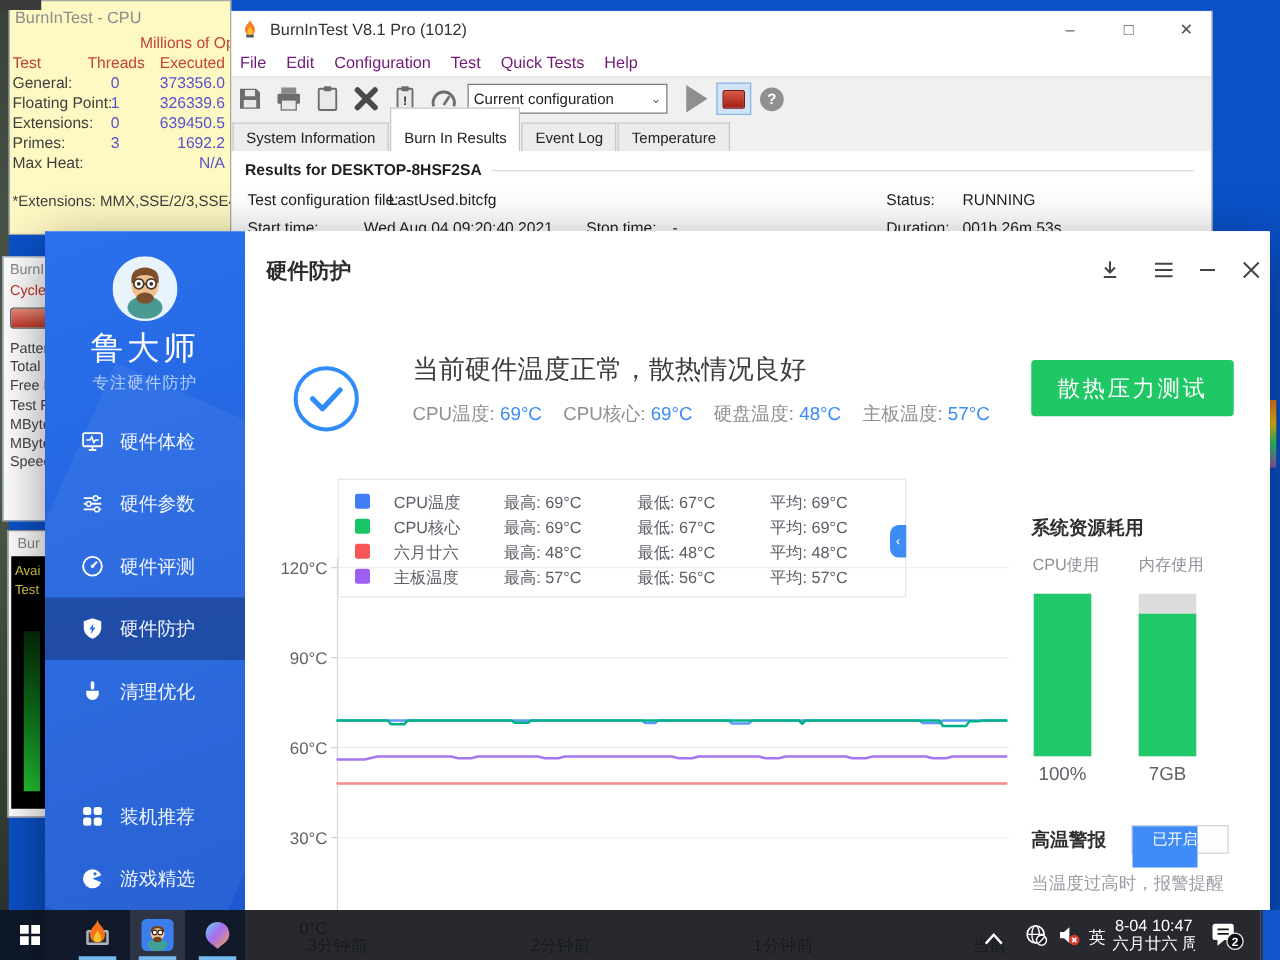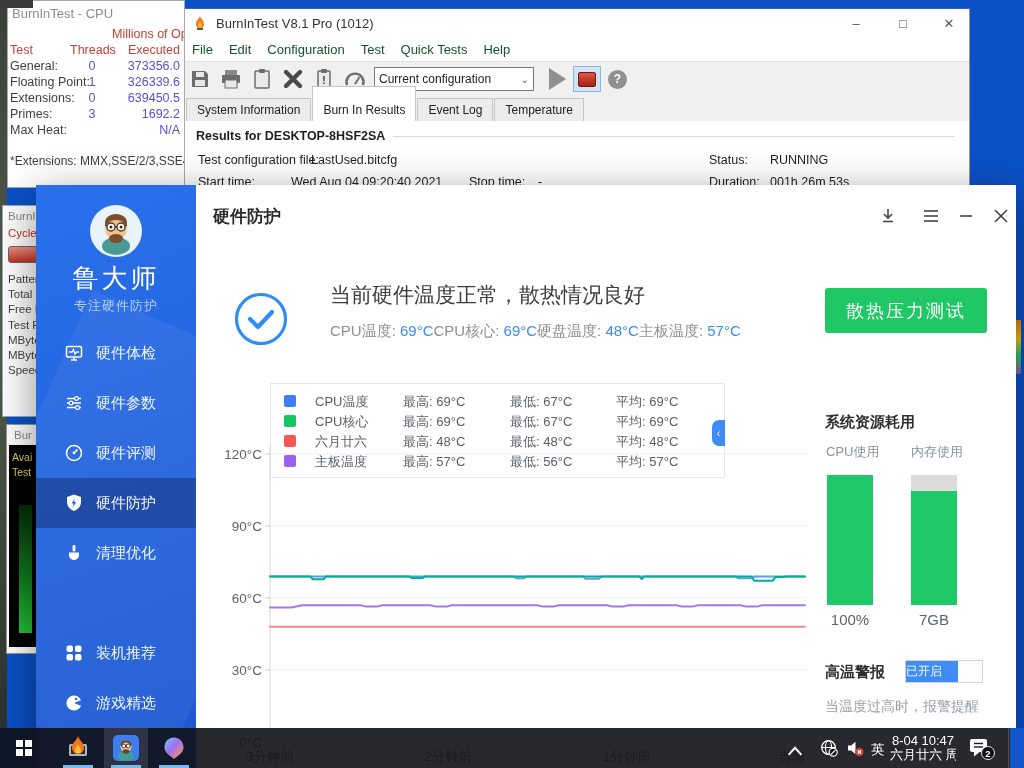--- a/index.html
+++ b/index.html
@@ -1,39 +1,39 @@
 <!DOCTYPE html>
 <html><head>
 <meta charset="utf-8">
 <style>
   html,body{margin:0;padding:0}
   .screen{position:relative;width:1024px;height:768px;overflow:hidden;background:#0a51c8;
     font-family:"Liberation Sans","DejaVu Sans",sans-serif;cursor:default}
   .abs{position:absolute}
   
-  .cpu-win{left:7px;top:0;width:176px;height:186px;background:#ffffff;border:1px solid #a9a9a9;z-index:3;font-size:12.5px}
+  .cpu-win{left:7px;top:0;width:176px;height:186px;background:#fef9c3;border:1px solid #a9a9a9;z-index:3;font-size:12.5px}
   .cpu-title{left:4px;top:5px;color:#8c8c8c;font-size:13px;white-space:nowrap}
   .cpu-red{color:#c44236}
   .cpu-h1{left:104px;top:26px;white-space:nowrap;overflow:hidden;width:72px}
   .cpu-ht{left:2px;top:42px}
   .cpu-hth{left:62px;top:42px;width:44px;text-align:center}
   .cpu-hex{left:98px;top:42px;width:74px;text-align:right}
   .cpu-rows{left:0;top:58px;right:0}
   .cpu-row{position:relative;height:16px}
   .cr-label{position:absolute;left:2px;color:#3f3f3f;white-space:nowrap}
   .cr-threads{position:absolute;left:62px;width:44px;text-align:center;color:#5a4fd0}
   .cr-exec{position:absolute;left:98px;width:74px;text-align:right;color:#5a4fd0}
   .cpu-foot{left:2px;top:153px;width:174px;color:#3f3f3f;font-size:12px;white-space:nowrap;overflow:hidden}
   
   .bit-win{left:181px;top:8px;width:787px;height:720px;background:#fff;border:1px solid #8f9aa6;border-top:1px solid #2a62d8;z-index:2}
   .bit-titlebar{left:0;top:0;right:0;height:28px;background:#fff}
   .bit-title{left:34px;top:7px;font-size:13px;color:#333;white-space:nowrap}
   .bit-ctl{top:4px;width:30px;height:21px;text-align:center;color:#555;font-size:13px;line-height:21px}
   .bit-menubar{left:0;top:28px;right:0;height:24px;background:#fff;display:flex;align-items:center;padding-left:2px}
-  .bit-menu-item{padding:3px 8px;font-size:13px;color:#14532d}
+  .bit-menu-item{padding:3px 8px;font-size:13px;color:#701a75}
   .bit-toolbar{left:0;top:52px;right:0;height:34px;background:#f0f0f0;border-top:1px solid #e2e2e2;border-bottom:1px solid #d8d8d8;display:flex;align-items:center;gap:7px;padding-left:6px}
   .tb-ic{width:24px;height:24px;flex:0 0 auto}
   .bit-combo{width:150px;height:22px;background:#fff;border:1px solid #7a7a7a;font-size:12px;color:#222;display:flex;align-items:center;padding:0 4px;justify-content:space-between}
   .combo-arrow{color:#666;font-size:10px}
   .bit-play{width:0;height:0;border-top:11px solid transparent;border-bottom:11px solid transparent;border-left:17px solid #8f8f8f;margin-left:8px}
   .bit-stop-wrap{width:26px;height:24px;background:#cfe3f7;border:1px solid #8fb4dd;display:flex;align-items:center;justify-content:center}
   .bit-stop{width:16px;height:13px;background:linear-gradient(#d85a4a,#a41e14);border:1px solid #7c140c;border-radius:2px}
   .bit-help{width:19px;height:19px;border-radius:50%;background:#909090;color:#fff;font-weight:bold;font-size:12px;text-align:center;line-height:19px}
   .bit-tabs{left:0;top:86px;right:0;height:26px;background:#f0f0f0;display:flex;align-items:flex-end;padding-left:4px}
   .bit-tab{padding:4px 10px 4px;font-size:12px;color:#222;background:#ececec;border:1px solid #c6c6c6;border-bottom:none;margin-right:1px}
@@ -66,39 +66,39 @@
   .brand-name{left:0;top:76px;width:160px;text-align:center;color:#fff;font-size:26px;letter-spacing:3px}
   .brand-tag{left:0;top:112px;width:160px;text-align:center;color:#b5d0f8;font-size:13px;letter-spacing:1px}
   .nav-item{position:absolute;left:0;width:160px;height:50px;display:flex;align-items:center;color:#f0f6ff;font-size:15px}
   .nav-item .nv-ic{position:absolute;left:28px;width:20px;height:20px}
   .nav-item .nv-lb{position:absolute;left:60px;white-space:nowrap}
   .nav-item.active{background:rgba(10,30,80,.38)}
   .lw-main{left:160px;top:0;right:0;bottom:0;background:#fff}
   .lw-title{left:177px;top:20px;font-size:17px;font-weight:bold;color:#2b2b2b}
   .hd-ic{top:22px;width:22px;height:18px}
   .headline{left:294px;top:96px;font-size:21px;color:#3c3c3c;white-space:nowrap}
-  .temp-badges{left:294px;top:137px;display:flex;font-size:15px;white-space:nowrap}
+  .temp-badges{left:294px;top:137px;display:flex;gap:17px;font-size:15px;white-space:nowrap}
   .t-l{color:#909090}.t-v{color:#3a8bf7}
   .stress-btn{left:789px;top:103px;width:162px;height:45px;background:#1fc864;color:#fff;font-size:18px;letter-spacing:2px;border-radius:3px;display:flex;align-items:center;justify-content:center}
   .legend{left:234px;top:198px;width:455px;height:95px;border:1px solid #e4e7ed;background:#fff;padding-top:8px;box-sizing:border-box}
   .lg-row{position:relative;height:20px}
   .lg-sw{position:absolute;left:13px;top:3px;width:12px;height:12px;border-radius:2px}
   .lg-t{position:absolute;top:1px;font-size:13px;color:#5a5e66;white-space:nowrap}
   .lg-name{left:44px}.lg-max{left:132px}.lg-min{left:239px}.lg-avg{left:345px}
   .collapse-tab{left:676px;top:235px;width:13px;height:26px;background:#3f8cf7;border-radius:7px 0 0 7px;color:#fff;font-size:10px;display:flex;align-items:center;justify-content:center}
   #temp-chart{position:absolute;left:189px;top:255px;width:590px;height:330px}
   #temp-chart text{font-family:"Liberation Sans","DejaVu Sans",sans-serif}
   .res-title{left:789px;top:228px;font-size:15px;font-weight:bold;color:#2f2f2f}
   .bar-label{top:258px;font-size:13px;color:#8f9399;white-space:nowrap}
   .bar{top:290px;width:46px;height:130px;background:#dcdcdc}
   .bar-fill{position:absolute;left:0;bottom:0;width:46px;background:#1fc868}
   .bar-val{top:426px;width:46px;text-align:center;font-size:15px;color:#5f6368}
   .alarm-title{left:789px;top:478px;font-size:15px;font-weight:bold;color:#2f2f2f}
   .toggle{left:869px;top:475px;width:78px;height:23px;border:1px solid #cfd3dc;background:#fdfdfd;box-sizing:border-box}
-  .toggle-on{position:absolute;left:0;top:0;width:52px;height:21px;background:#3f8cf7;color:#fff;font-size:12px;text-align:left;line-height:21px}
+  .toggle-on{position:absolute;left:0;top:0;width:52px;height:33px;background:#3f8cf7;color:#fff;font-size:12px;text-align:right;line-height:21px}
   .alarm-cap{left:789px;top:513px;font-size:14px;color:#9a9da3;white-space:nowrap}
   
   .taskbar{left:0;top:728px;width:1024px;height:40px;background:rgba(16,18,23,.9);z-index:10}
   .start-btn{left:0;top:0;width:48px;height:40px;display:flex;align-items:center;justify-content:center}
   .win-logo{display:grid;grid-template-columns:7px 7px;grid-template-rows:7px 7px;gap:1.5px}
   .win-logo div{background:#fff}
   .task-app{top:0;width:44px;height:40px;display:flex;align-items:center;justify-content:center}
   .task-app.active{background:rgba(255,255,255,.12)}
   .task-app .underline{position:absolute;bottom:0;left:7px;width:30px;height:3px;background:#76b9ed}
   .tray-ic{top:11px;width:18px;height:18px}

